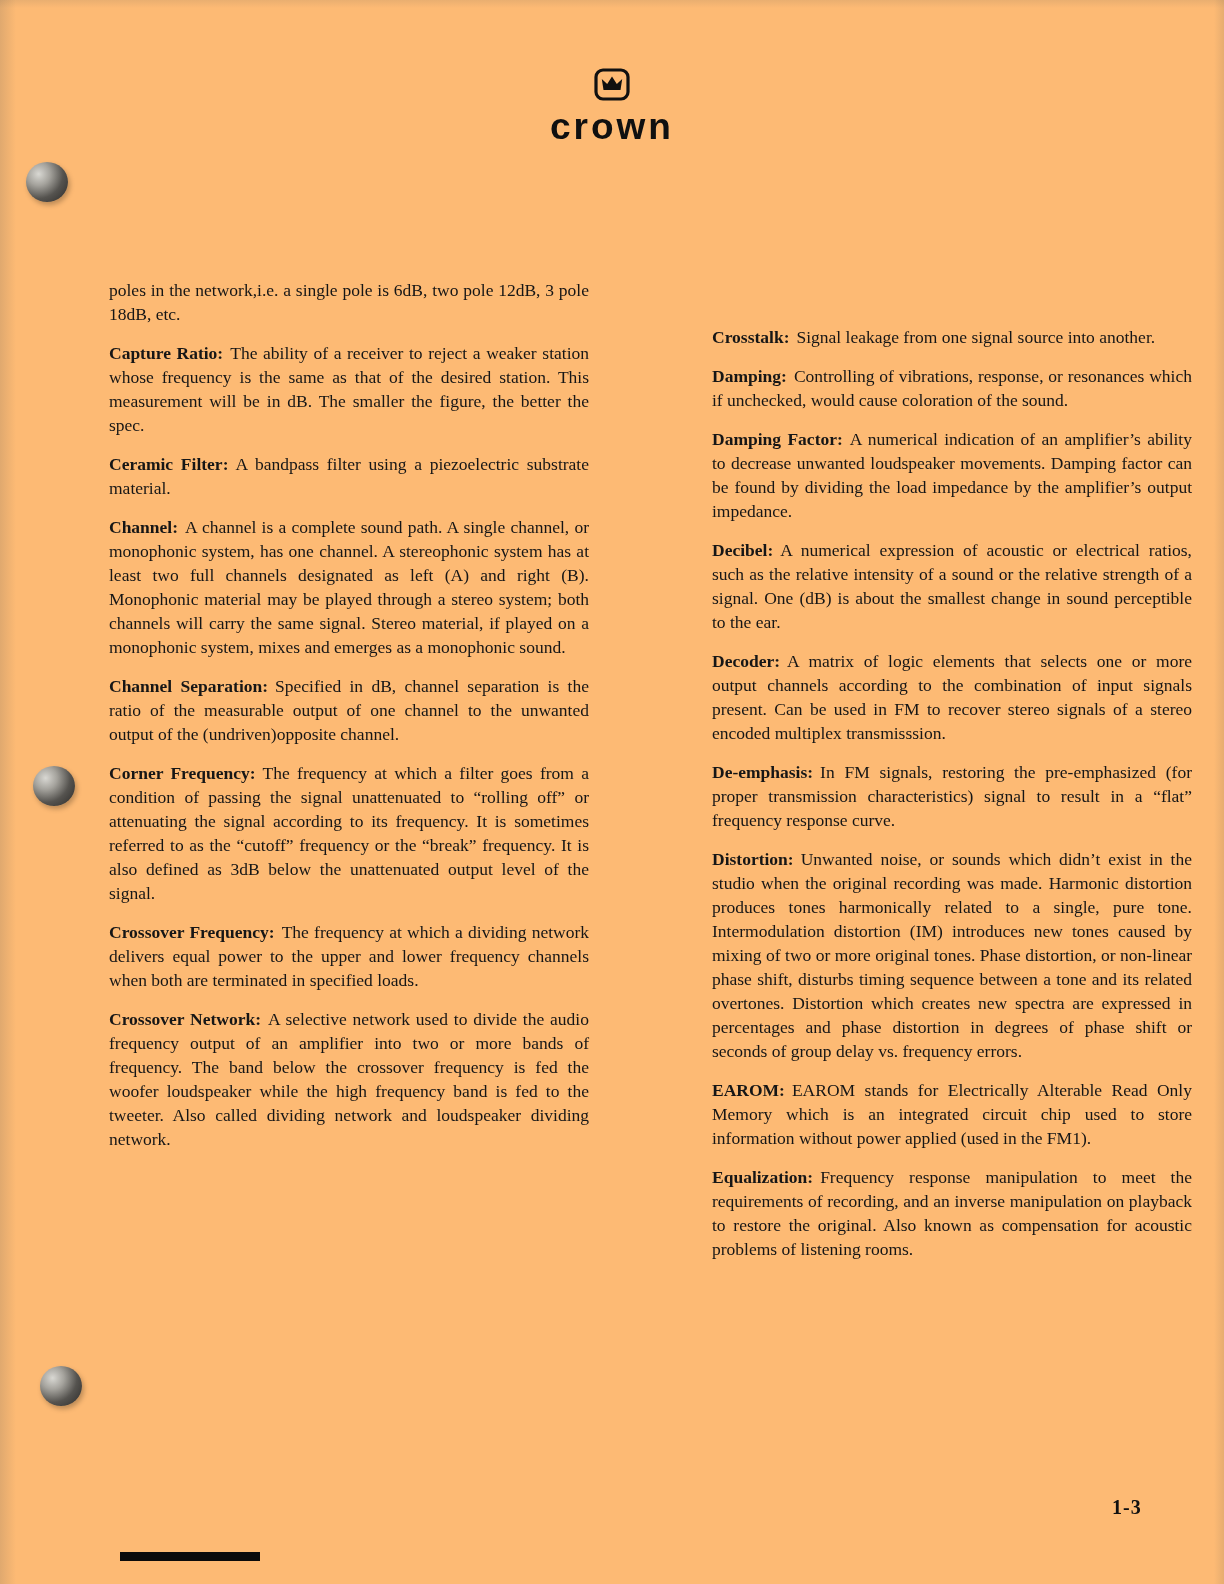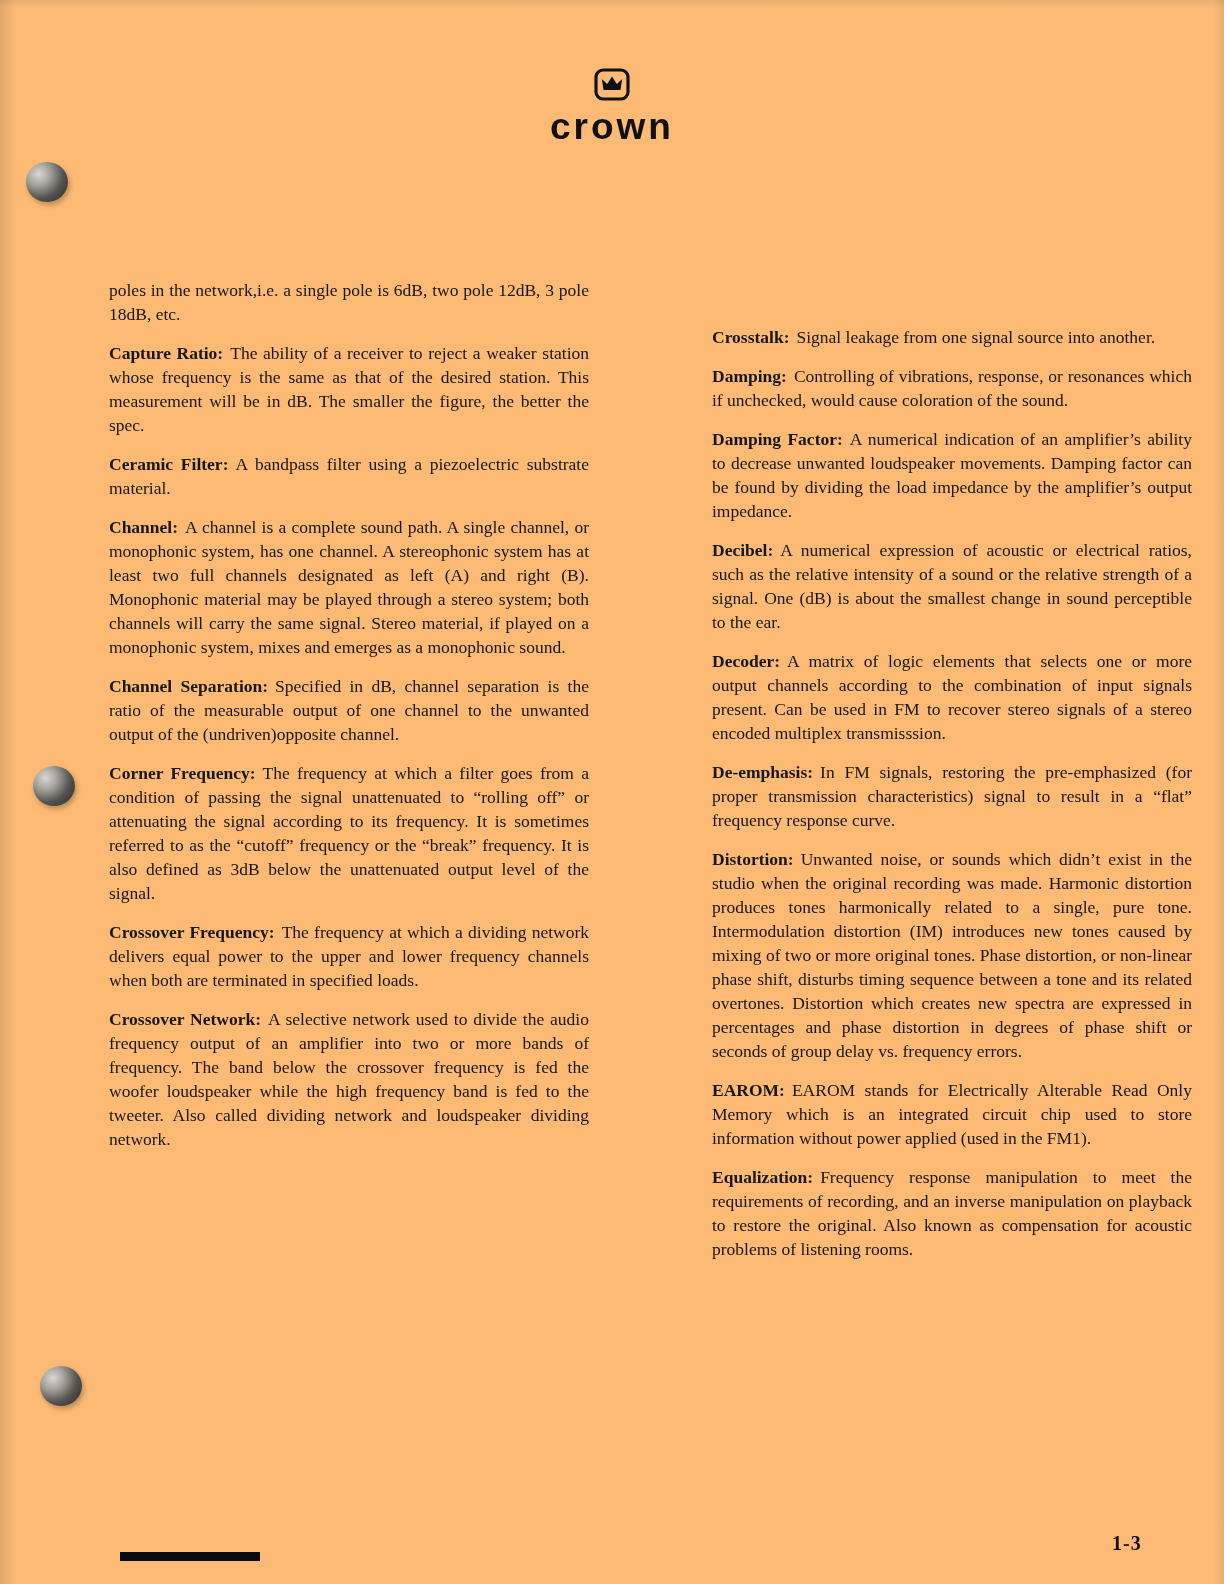--- a/index.html
+++ b/index.html
@@ -68,21 +68,20 @@
   .term { font-weight:bold; margin-right:7px; }
   .term:empty { display:none; margin:0; }
   
   .page-number {
     position:absolute;
     left:1112px; top:1496px;
     font-weight:bold;
     font-size:20px;
     color:#101010;
     letter-spacing:1px;
-    margin-top:36px;
   }
   .bottom-bar {
     position:absolute;
     left:120px; top:1552px;
     width:140px; height:9px;
     background:#0b0b0b;
   }
 </style>
 </head>
 <body>

